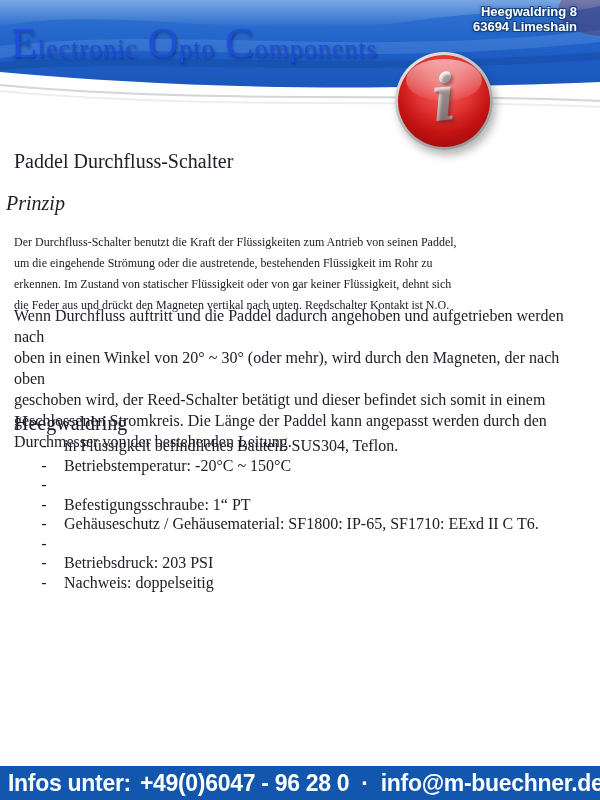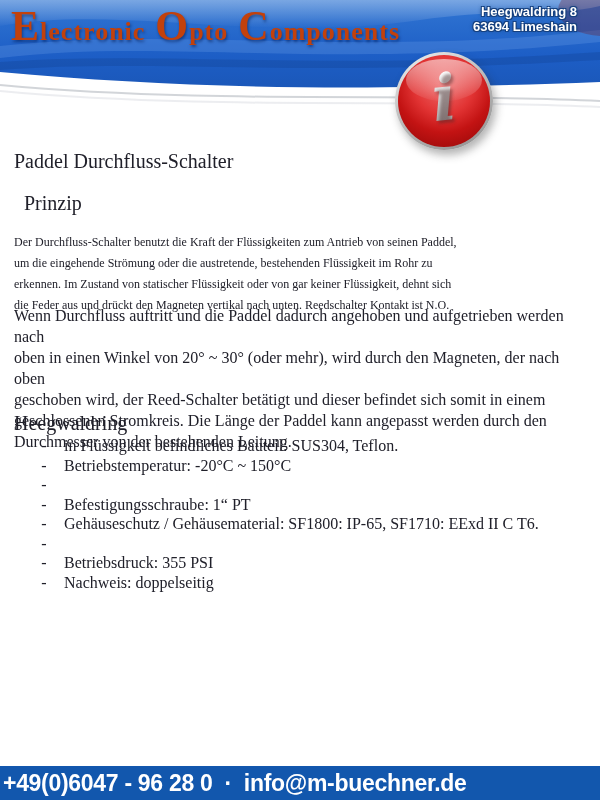--- a/index.html
+++ b/index.html
@@ -2,23 +2,23 @@
 <html style="--header-blue: #1d5ec6; --footer-blue: #1257ad; --icon-red: #c31313;"><head>
 <meta charset="utf-8">
 <style>
   html,body{margin:0;padding:0;background:#fff;}
   .page{position:relative;width:600px;height:800px;background:#fff;overflow:hidden;
         font-family:"Liberation Serif", serif;color:#20202a;}
 
   
   .banner{position:absolute;left:0;top:0;width:600px;height:125px;}
   .banner svg{display:block;}
-  .brand{position:absolute;left:11px;top:0;white-space:nowrap;
-         font-family:"Liberation Serif", serif;font-weight:700;
-         font-size:26px;line-height:52px;color:#c2410c;letter-spacing:1px;
+  .brand{position:absolute;left:11px;top:17px;white-space:nowrap;
+         font-family:"Liberation Serif", serif;font-weight:400;
+         font-size:26px;line-height:52px;color:#1d4ed8;letter-spacing:1px;
          text-shadow:1px 2px 3px rgba(0,25,80,.55);}
   .brand .word{display:inline-block;margin-right:10px;}
   .brand .word::first-letter{font-size:1.62em;}
   .company{position:absolute;right:23px;top:5px;text-align:right;
            font-family:"Liberation Sans", sans-serif;font-weight:bold;
            font-size:13px;line-height:14.5px;color:#fff;
            text-shadow:-1px -1px 0 #16407e,1px -1px 0 #16407e,-1px 1px 0 #16407e,
                         1px 1px 0 #16407e,0 0 4px #16407e;}
   
   .info-icon{position:absolute;left:395px;top:52px;width:98px;height:98px;
@@ -37,21 +37,21 @@
              display:flex;align-items:center;justify-content:center;
              font-family:"DejaVu Serif", serif;font-style:italic;font-weight:bold;
              font-size:64px;transform:rotate(-6deg);
              background:linear-gradient(#ffffff 20%,#cfcfcf 55%,#8f8f8f 95%);
              -webkit-background-clip:text;background-clip:text;color:transparent;
              text-shadow:2px 3px 3px rgba(70,40,40,.45);}
 
   
   .doc{position:absolute;left:0;top:0;width:600px;}
   .page-title{position:absolute;left:14px;top:150px;font-size:20px;text-align:center;}
-  .h-prinzip{position:absolute;left:24px;top:192px;font-size:20px;}
+  .h-prinzip{position:absolute;left:6px;top:192px;font-size:20px;font-style:italic;}
   .p1{position:absolute;left:14px;top:232px;width:580px;font-size:12px;
       line-height:21px;white-space:pre-line;}
   .p2{position:absolute;left:14px;top:305px;width:580px;font-size:16px;
       line-height:21px;white-space:pre-line;}
   .h-eigen{position:absolute;left:14px;top:412px;font-size:20px;}
   .props{position:absolute;left:14px;top:436px;margin:0;padding:0;list-style:none;
          font-size:16px;line-height:19.5px;}
   .props li{display:flex;}
   .props .bullet{width:12px;margin-left:24px;margin-right:14px;text-align:center;}
 
@@ -142,28 +142,29 @@
         </li>
       <li>
           <span class="bullet">-</span>
           <span>Gehäuseschutz / Gehäusematerial: SF1800: IP-65, SF1710: EExd II C T6.</span>
         </li>
       <li>
           <span class="bullet">-</span>
         </li>
       <li>
           <span class="bullet">-</span>
-          <span>Betriebsdruck: 355 PSI</span>
+          <span>Betriebsdruck: 203 PSI</span>
         </li>
       <li>
           <span class="bullet">-</span>
           <span>Nachweis: doppelseitig</span>
         </li>
     </ul>
   </div>
 
   <div class="footer">
-    <span style="margin-left:3px;">+49(0)6047 - 96 28 0</span>
+    <span class="pad">Infos unter:</span>
+    <span style="margin-left:9px;">+49(0)6047 - 96 28 0</span>
     <span class="sep">·</span>
     <span class="email">info@m-buechner.de</span>
   </div>
 
 </div>
 
 </body></html>

